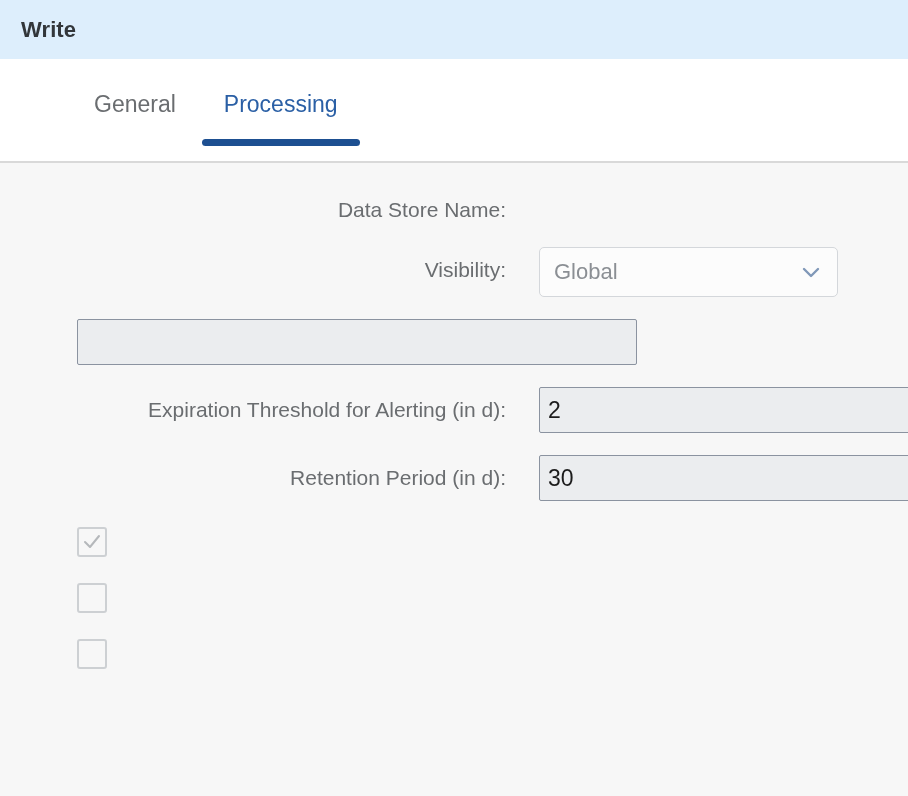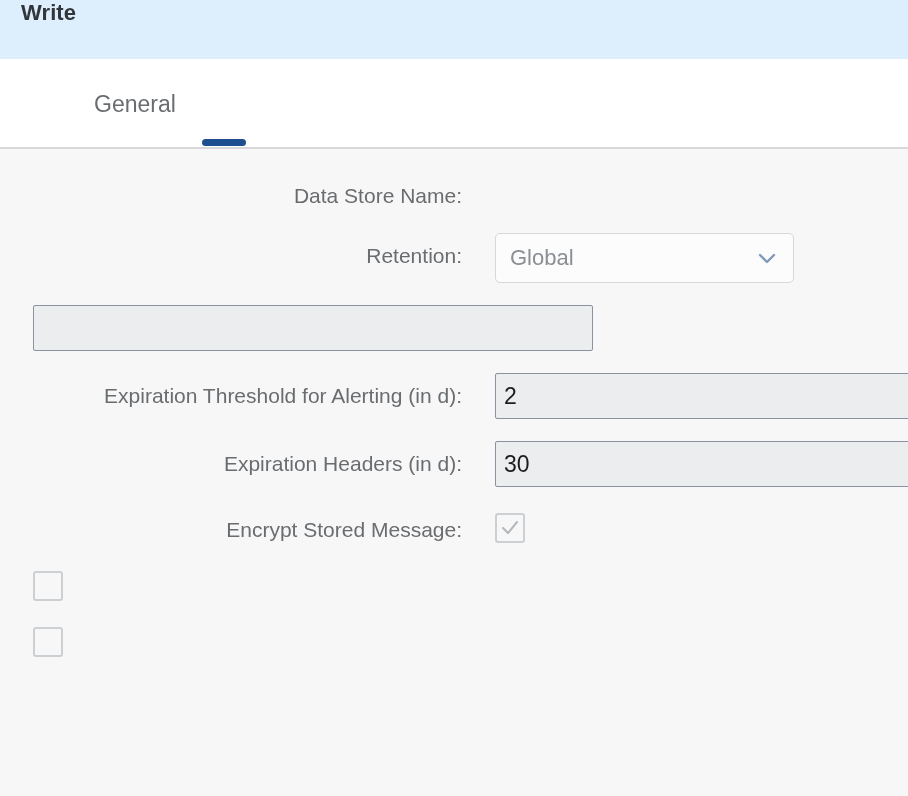--- a/index.html
+++ b/index.html
@@ -13,34 +13,34 @@
     background: #f7f7f7;
     font-family: "Liberation Sans", sans-serif;
     -webkit-font-smoothing: antialiased;
   }
 
   
   .dialog-header {
     height: 59px;
     background: #ddeefc;
     display: flex;
-    align-items: flex-start;
+    align-items: center;
     padding-left: 21px;
     box-sizing: border-box;
   }
   .dialog-title {
     font-size: 22px;
     font-weight: bold;
     color: #32363a;
     letter-spacing: 0.1px;
   }
 
   
   .tabbar {
-    height: 90px;
+    height: 104px;
     background: #ffffff;
     border-bottom: 2px solid #d9d9d9;
     display: flex;
     align-items: flex-start;
     padding-left: 70px;
     box-sizing: border-box;
   }
   .tab {
     position: relative;
     height: 90px;
@@ -71,20 +71,21 @@
     background: #f7f7f7;
     height: 645px;
     padding-top: 24px;
     box-sizing: border-box;
     overflow: hidden;
   }
   .form-row {
     display: flex;
     align-items: flex-start;
     margin-bottom: 22px;
+    margin-left: 44px;
   }
   .form-label {
     width: 462px;
     flex: 0 0 462px;
     text-align: right;
     font-size: 21px;
     line-height: 30px;
     color: #6a6d70;
     padding-right: 0;
     box-sizing: border-box;
@@ -173,32 +174,33 @@
 
 <div class="dialog-header">
   <div class="dialog-title">Write</div>
 </div>
 
 <div class="tabbar">
   <div class="tab">
     <span>General</span>
   </div>
   <div class="tab active">
+    <span>Processing</span>
     <span class="tab-underline"></span>
   </div>
 </div>
 
 <div class="form-area">
 
   <div class="form-row">
     <div class="form-label">Data Store Name:</div>
   </div>
 
   <div class="form-row">
-    <div class="form-label">Retention:</div>
+    <div class="form-label">Visibility:</div>
     <div class="form-control">
       <div class="select-box">
         <span class="select-value">Global</span>
         <span class="chev">
           <svg viewBox="0 0 24 24" width="24" height="24" fill="none" stroke="#8098b8" stroke-width="2.4" stroke-linecap="round" stroke-linejoin="round">
             <polyline points="5,9 12,16 19,9"></polyline>
           </svg>
         </span>
       </div>
     </div>
@@ -211,28 +213,27 @@
   </div>
 
   <div class="form-row">
     <div class="form-label">Expiration Threshold for Alerting (in d):</div>
     <div class="form-control">
       <input class="txt-input" type="text" value="2" style="">
     </div>
   </div>
 
   <div class="form-row">
-    <div class="form-label">Expiration Headers (in d):</div>
+    <div class="form-label">Retention Period (in d):</div>
     <div class="form-control">
       <input class="txt-input" type="text" value="30" style="">
     </div>
   </div>
 
   <div class="form-row cb-row">
-    <div class="form-label">Encrypt Stored Message:</div>
     <div class="form-control">
       <span class="cbx checked">
         <span class="tick">
           <svg viewBox="0 0 20 20" width="20" height="20" fill="none" stroke="#b5b8bb" stroke-width="2" stroke-linecap="round" stroke-linejoin="round">
             <polyline points="3,10 8,15 17,4"></polyline>
           </svg>
         </span>
       </span>
     </div>
   </div>

